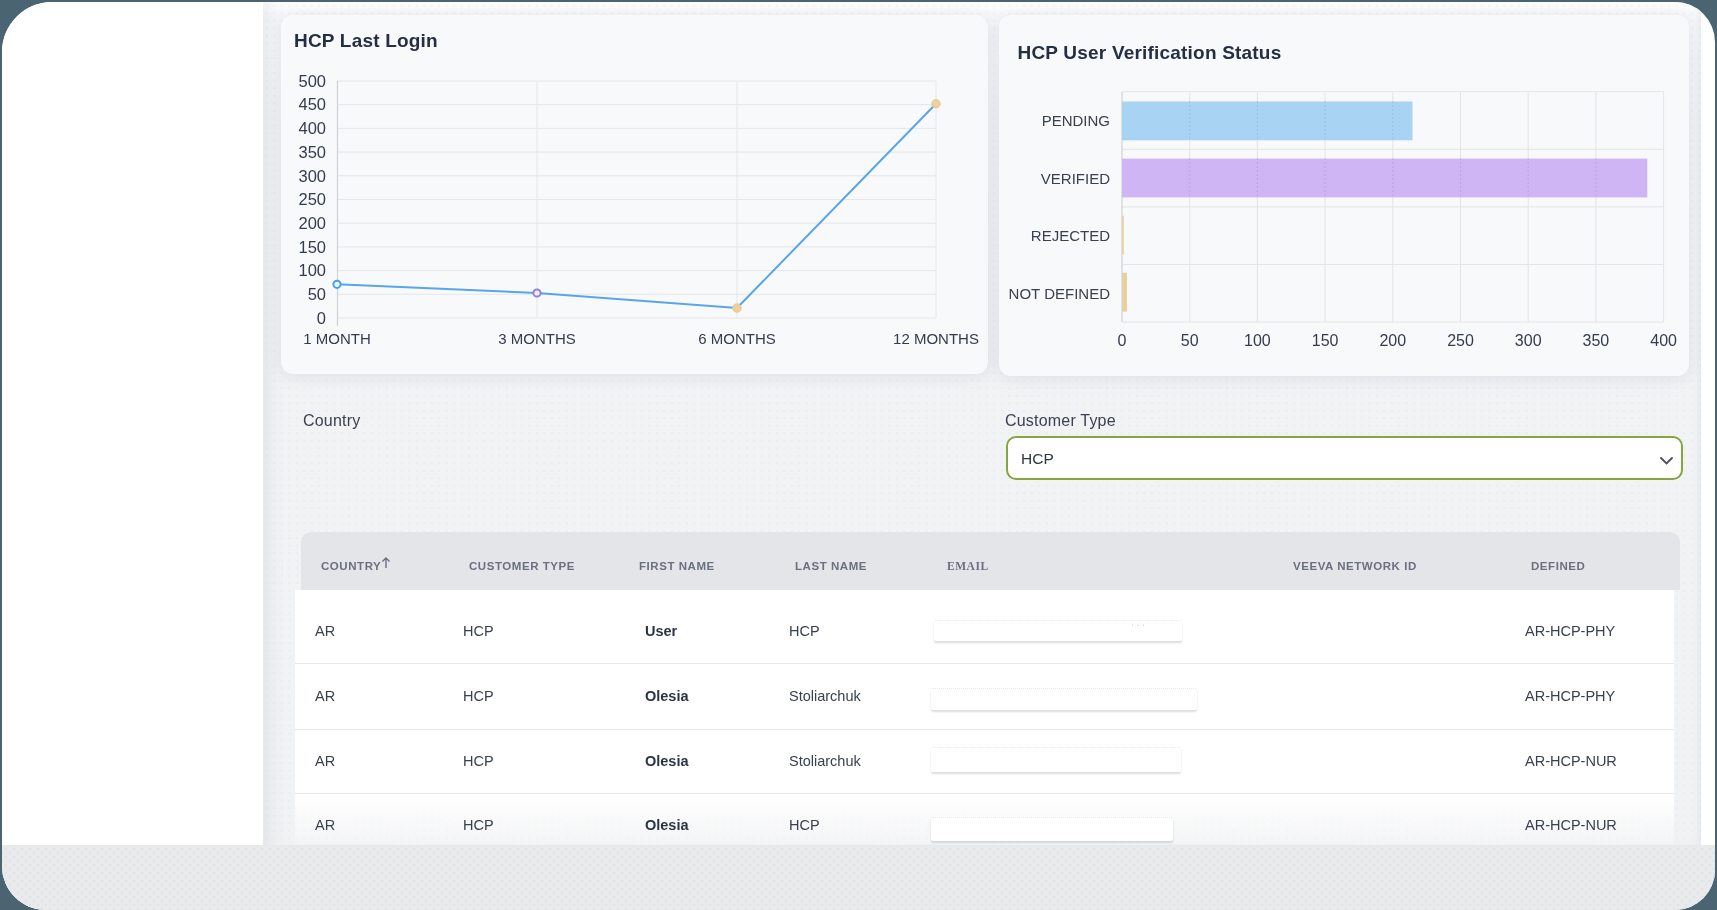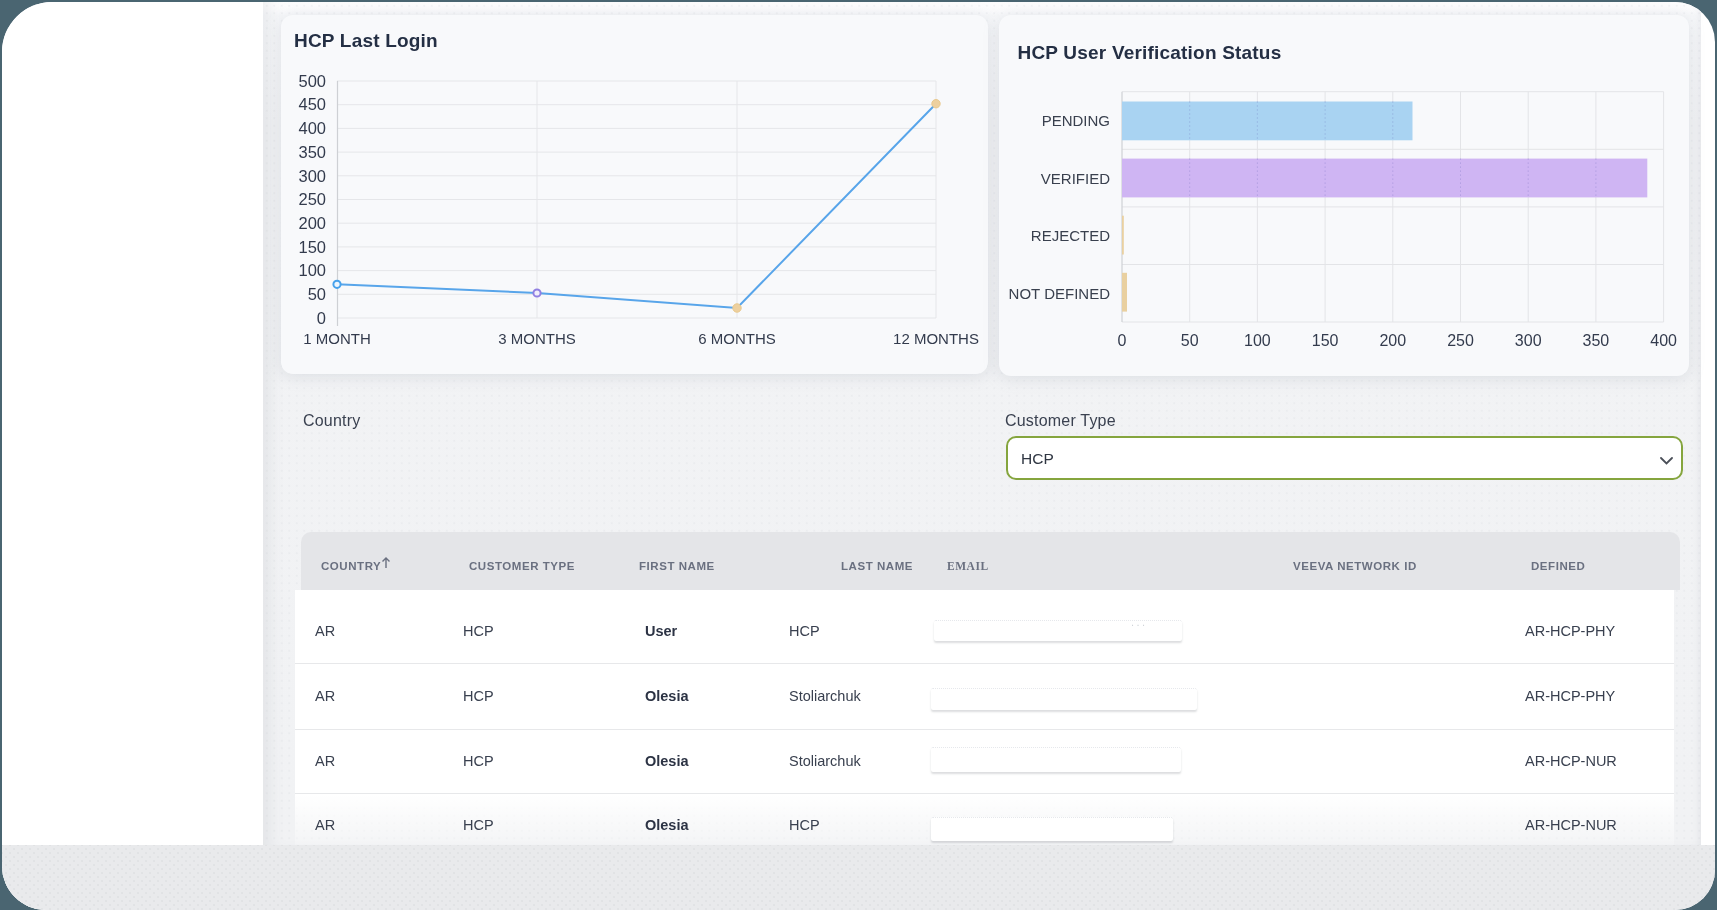--- a/index.html
+++ b/index.html
@@ -147,21 +147,21 @@
           <path d="M1 1 L6.5 6.5 L12 1" fill="none" stroke="#4a4f58" stroke-width="1.8" stroke-linecap="round"></path>
         </svg>
     </div>
     <div id="thead">
       <div class="hcell" style="left:20px;">COUNTRY</div>
       <svg style="position:absolute;left:79px;top:24px;" width="12" height="14" viewBox="0 0 12 14">
           <path d="M6 12 L6 2 M2.5 5.5 L6 2 L9.5 5.5" fill="none" stroke="#6a7080" stroke-width="1.4"></path>
         </svg>
       <div class="hcell" style="left:168px;">CUSTOMER TYPE</div>
       <div class="hcell" style="left:338px;">FIRST NAME</div>
-      <div class="hcell" style="left:494px;margin-left:46px;">LAST NAME</div>
+      <div class="hcell" style="left:494px;">LAST NAME</div>
       <div class="hcell" style="left:646px;font-family:Liberation Serif, serif;">EMAIL</div>
       <div class="hcell" style="left:992px;">VEEVA NETWORK ID</div>
       <div class="hcell" style="left:1230px;">DEFINED</div>
     </div>
     <div id="tbody">
       <div class="row" style="top:9px;height:64px;">
         <div class="cell" style="left:20px;">AR</div>
         <div class="cell" style="left:168px;">HCP</div>
         <div class="cell bold" style="left:350px;">User</div>
         <div class="cell" style="left:494px;">HCP</div>

